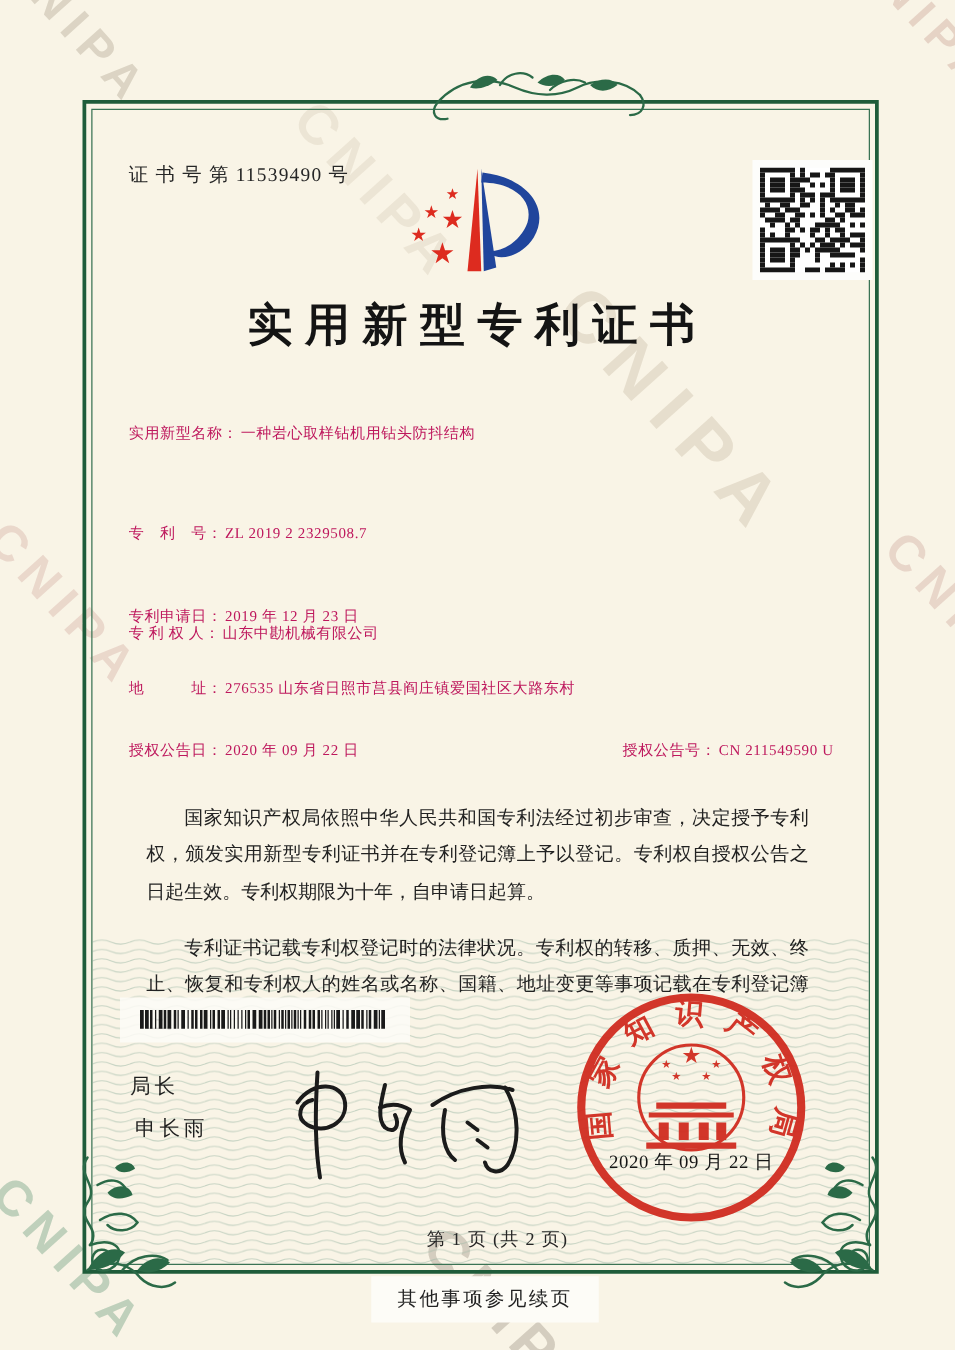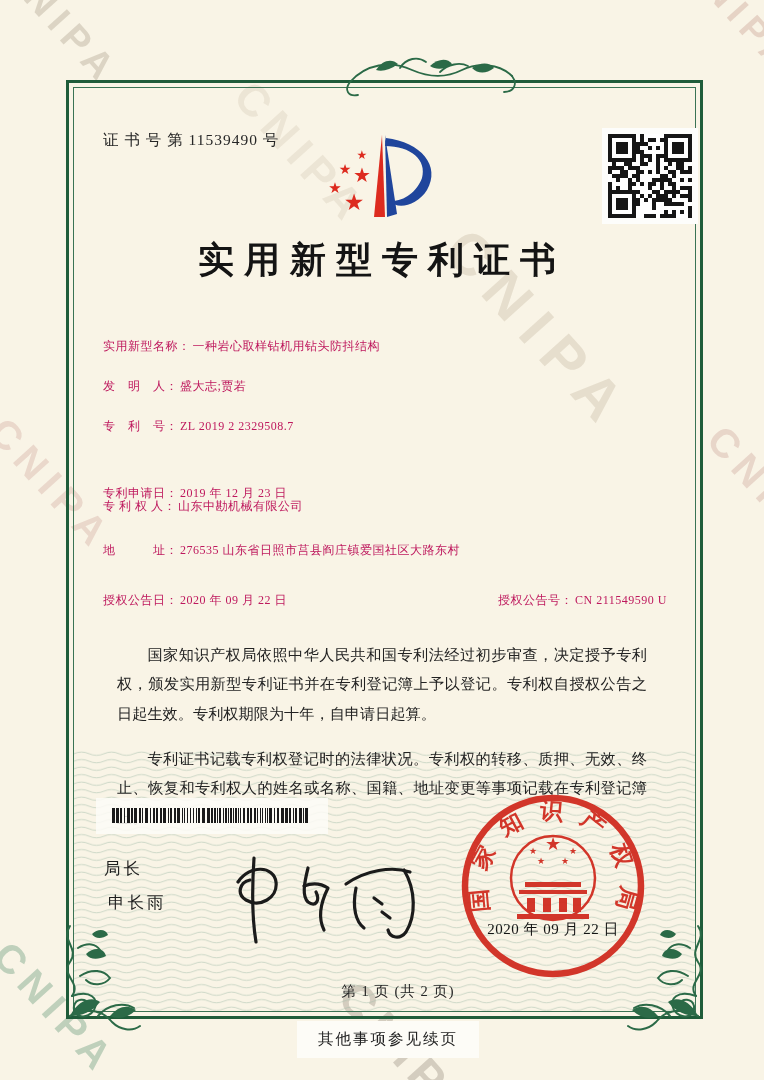--- a/index.html
+++ b/index.html
@@ -376,23 +376,20 @@
           <rect x="80" y="80" width="4" height="4"></rect>
         </g>
     </svg>
   </div>
 
   <div class="title">实用新型专利证书</div>
 
   <div class="row" style="top:338px">
     <span class="lb">实用新型名称：</span><span class="val">一种岩心取样钻机用钻头防抖结构</span>
   </div>
-  <div class="row" style="top:378px">
-    <span class="lb">发　明　人：</span><span class="val">盛大志;贾若</span>
-  </div>
   <div class="row" style="top:418px">
     <span class="lb">专　利　号：</span><span class="val">ZL 2019 2 2329508.7</span>
   </div>
   <div class="row" style="top:485px">
     <span class="lb">专利申请日：</span><span class="val">2019 年 12 月 23 日</span>
   </div>
   <div class="row" style="top:498px">
     <span class="lb">专 利 权 人：</span><span class="val">山东中勘机械有限公司</span>
   </div>
   <div class="row" style="top:542px">

